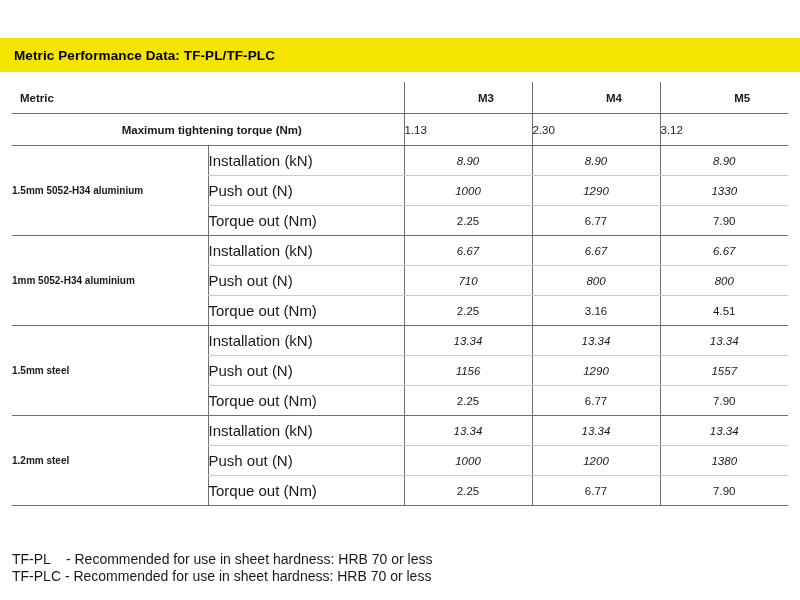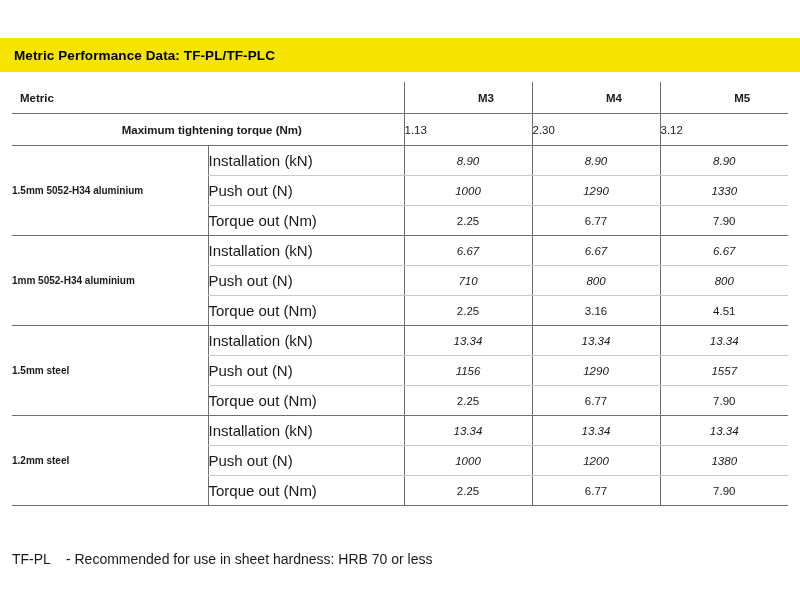--- a/index.html
+++ b/index.html
@@ -248,15 +248,16 @@
         <td class="metric group-end">Torque out (Nm)</td>
         <td class="cell group-end">2.25</td>
         <td class="cell group-end">6.77</td>
         <td class="cell group-end">7.90</td>
       </tr>
     </tbody>
   </table>
 
   <div class="notes">
     <div class="note-line">TF-PL    - Recommended for use in sheet hardness: HRB 70 or less</div>
+    <div class="note-line">TF-PLC - Recommended for use in sheet hardness: HRB 70 or less</div>
   </div>
 
 </div>
 
 </body></html>

